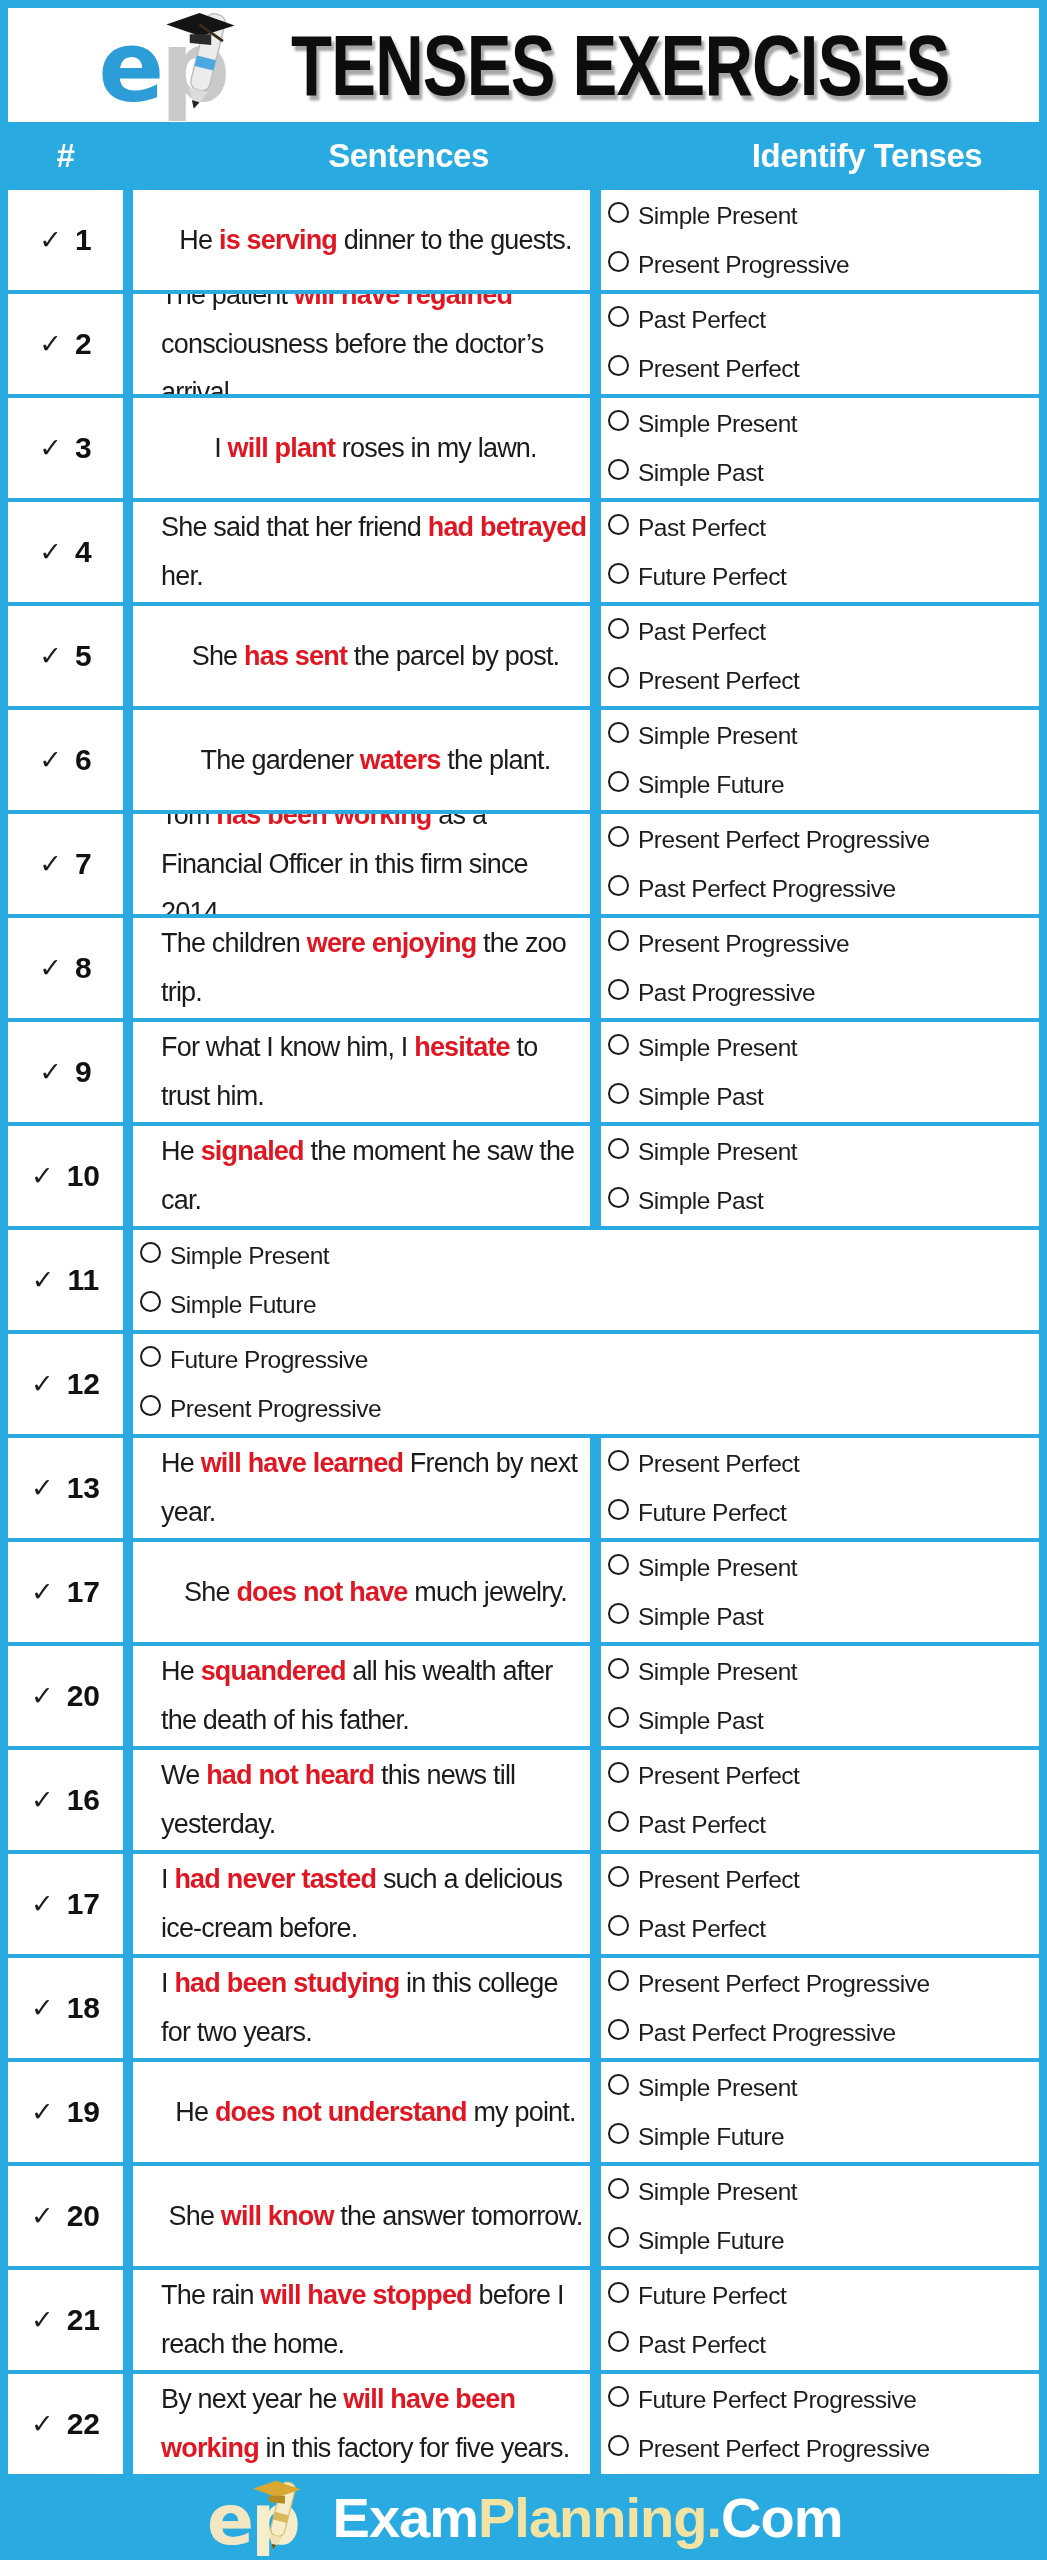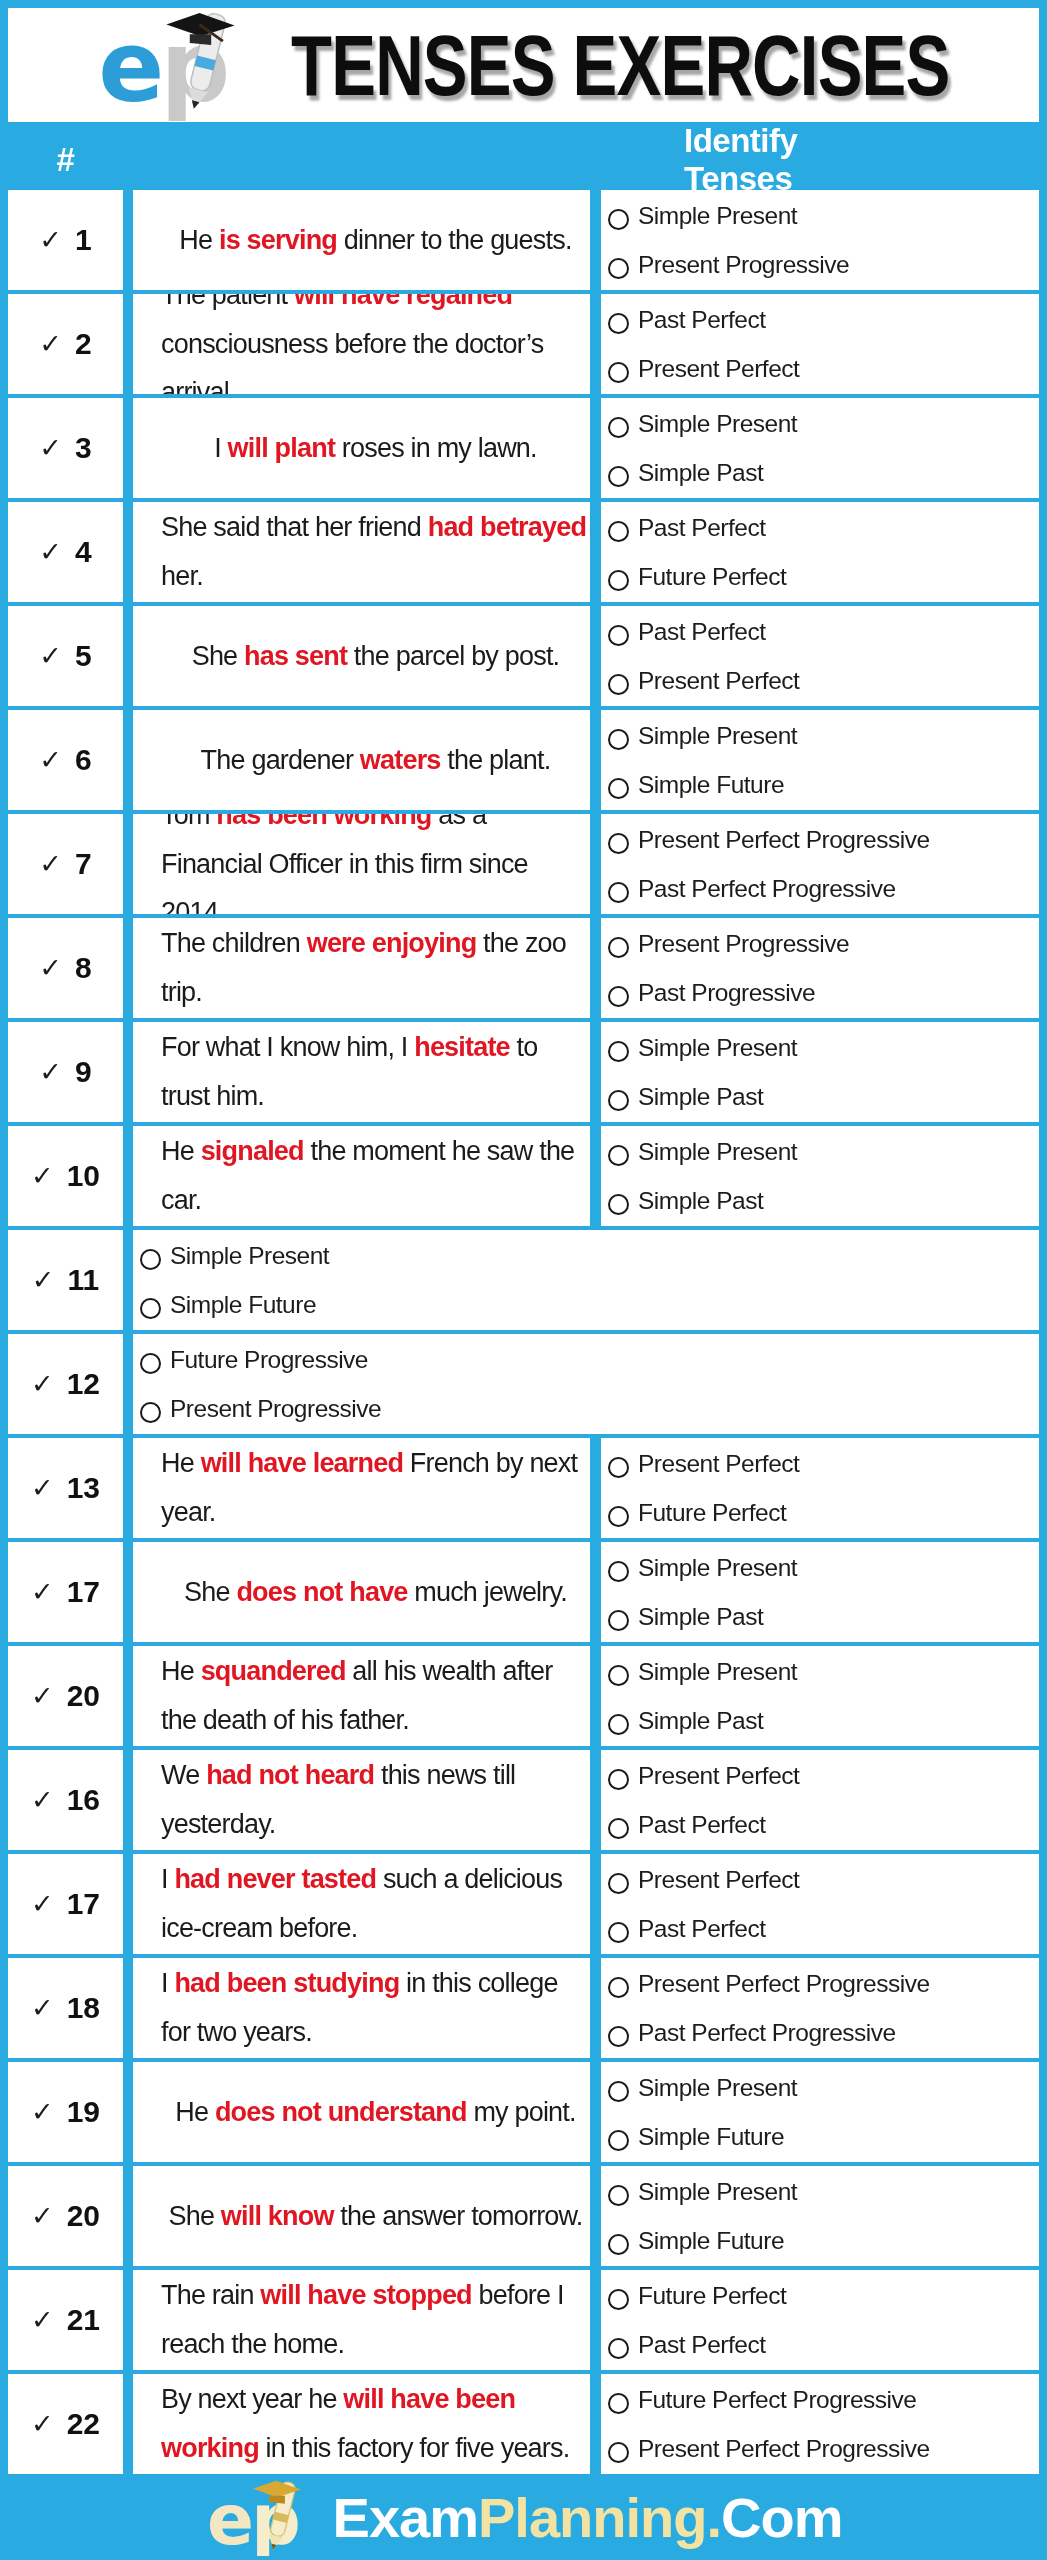--- a/index.html
+++ b/index.html
@@ -58,21 +58,21 @@
     max-width:484px;
     font-size:27px; letter-spacing:-0.8px; line-height:1.8;
     color:#1b1b1b;
   }
   .verb { color:#e01722; font-weight:bold; }
   .options-cell {
     flex:1 1 auto;
     display:flex; flex-direction:column; justify-content:center;
     gap:21px; padding-left:7px; overflow:hidden;
   }
-  .option { display:flex; align-items:flex-end; gap:9px; }
+  .option { display:flex; align-items:flex-start; gap:9px; }
   .radio {
     width:21px; height:21px; flex:0 0 auto;
     border:2.5px solid #1a1a1a; border-radius:50%; background:#fff;
   }
   .option-label {
     font-size:24.5px; letter-spacing:-0.5px; color:#1c1c1c; white-space:nowrap;
   }
   
   .footer {
     height:86px;
@@ -102,20 +102,21 @@
         <polygon points="94,26 116,26 116,37 94,35" fill="#2a2a2a"></polygon>
         <line x1="104" y1="16" x2="128" y2="33" stroke="#3a2b18" stroke-width="3"></line>
       </g>
     </svg>
     <h1 class="title-inner">TENSES EXERCISES</h1>
   </header>
 
   <div class="col-header">
     <div class="col-h">#</div>
     <div></div>
+    <div class="col-h">Sentences</div>
     <div></div>
     <div class="col-h">Identify Tenses</div>
   </div>
 
   <div class="table" id="rows">
   <div class="row">
     <div class="cell num-cell">
       <span class="check">✓</span>
       <span class="num">1</span>
     </div>

